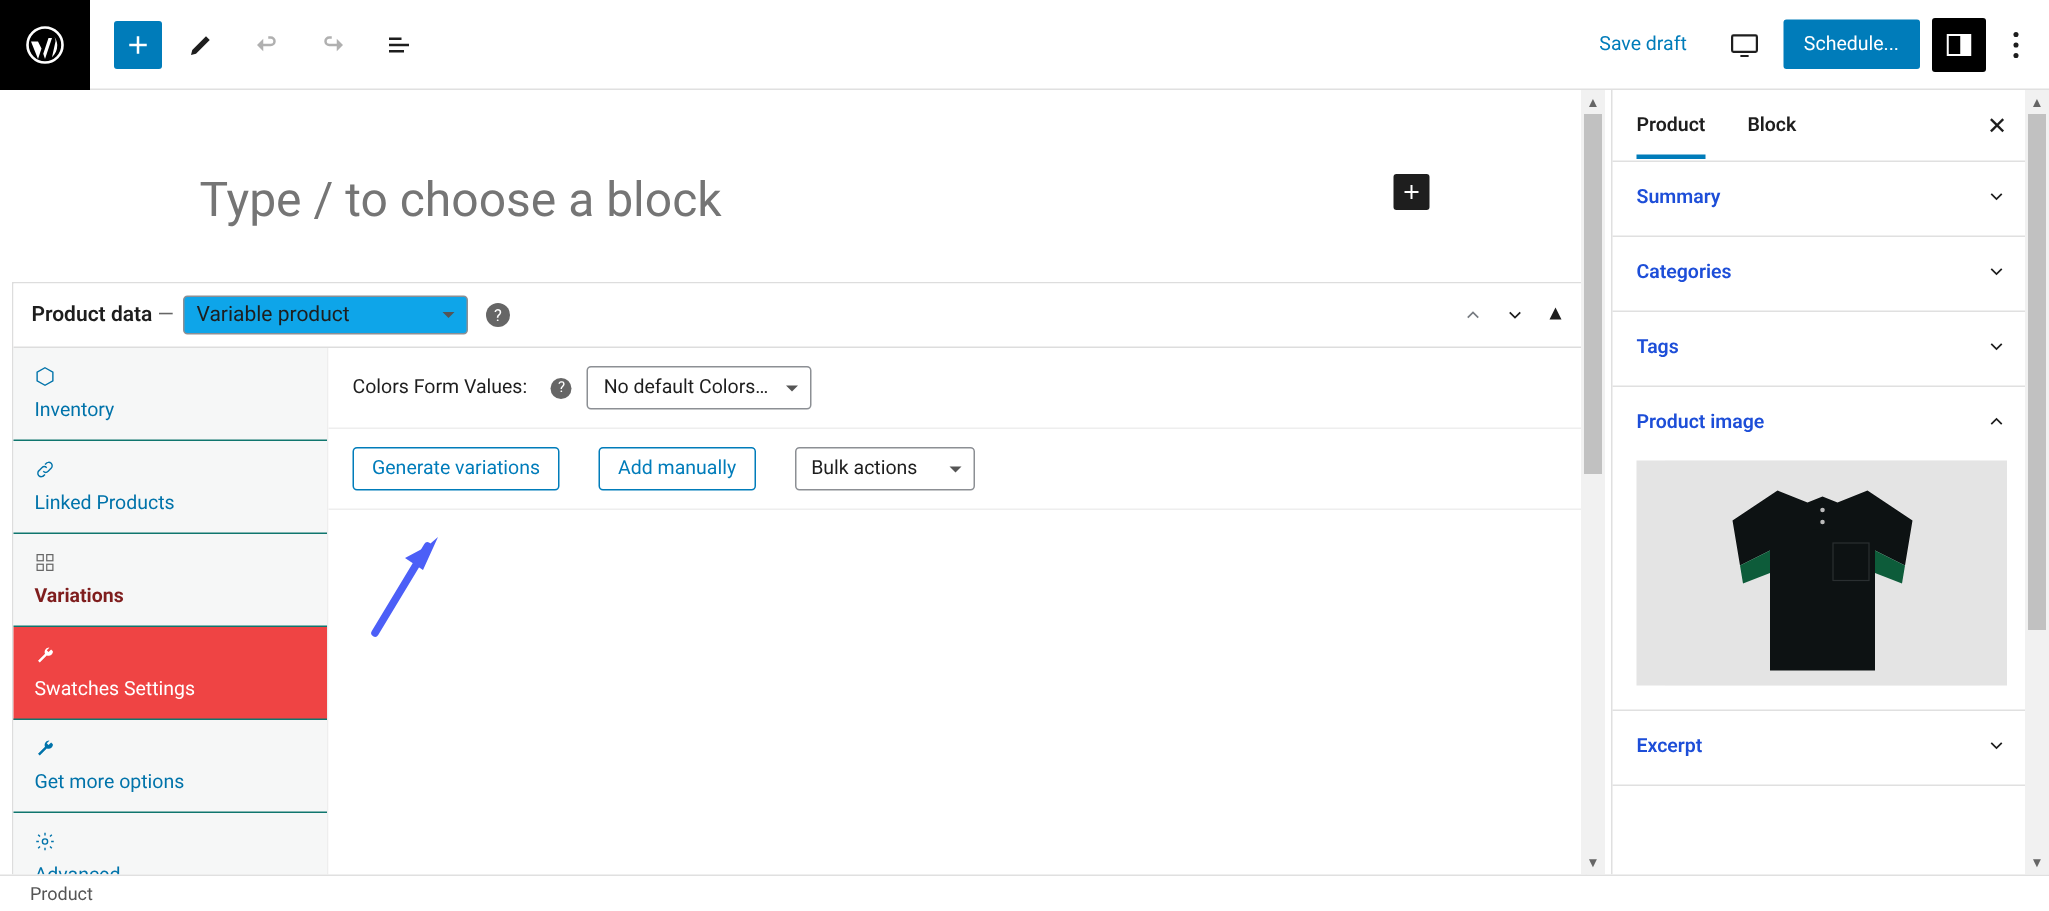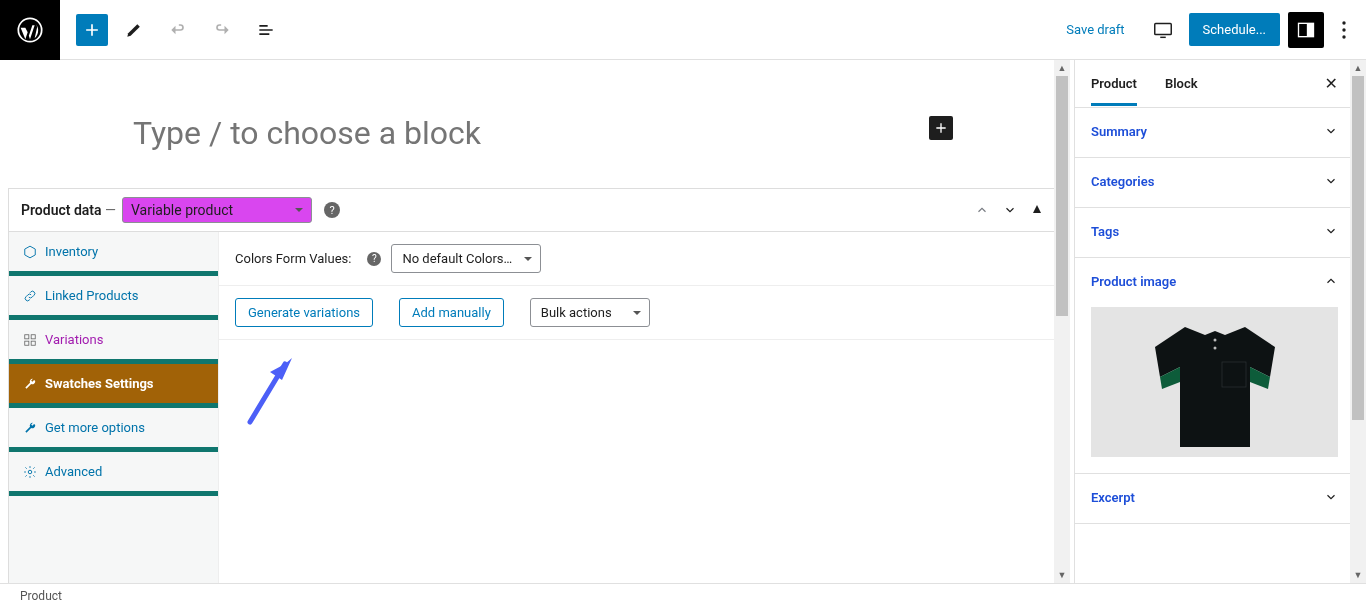--- a/index.html
+++ b/index.html
@@ -23,33 +23,33 @@
 .editor-canvas { position: absolute; top: 60px; left: 0; right: 300px; bottom: 24px; background: #fff; overflow: hidden; }
 .block-prompt { position: relative; max-width: 840px; margin: 0 auto; padding: 54px 20px 36px; }
 .block-prompt .placeholder { font-size: 32px; color: #757575; }
 .block-prompt .block-appender { position: absolute; right: 0; top: 56px; width: 24px; height: 24px; background: #1e1e1e; color: #fff; display: flex; align-items: center; justify-content: center; border-radius: 2px; cursor: pointer; }
 
 
 .metabox { border: 1px solid #ddd; background: #fff; margin: 0 8px; }
 .metabox-header { background: #fff; border-bottom: 1px solid #ddd; padding: 8px 12px; display: flex; align-items: center; gap: 6px; }
 .metabox-title { font-weight: 600; font-size: 14px; }
 .metabox-title .dash { color: #666; font-weight: 400; }
-.product-type-select { border: 1px solid #8c8f94; border-radius: 3px; padding: 4px 28px 4px 8px; font-size: 14px; background: #d946ef; position: relative; display: inline-flex; align-items: center; min-width: 190px; cursor: pointer; }
+.product-type-select { border: 1px solid #8c8f94; border-radius: 3px; padding: 4px 28px 4px 8px; font-size: 14px; background: #0ea5e9; position: relative; display: inline-flex; align-items: center; min-width: 190px; cursor: pointer; }
 .product-type-select::after { content: ""; position: absolute; right: 8px; top: 50%; border: 4px solid transparent; border-top-color: #555; transform: translateY(-2px); }
 .header-help { width: 16px; height: 16px; border-radius: 50%; background: #666; color: #fff; font-size: 11px; display: inline-flex; align-items: center; justify-content: center; margin-left: 6px; }
 .metabox-toggles { margin-left: auto; display: flex; gap: 14px; align-items: center; }
 .chev { width: 14px; height: 14px; display: inline-block; color: #787c82; cursor: pointer; }
 
 .metabox-body { display: flex; min-height: 380px; }
 .metabox-tabs { width: 210px; background: #f6f7f7; border-right: 1px solid #eee; }
-.metabox-tab { padding: 12px 14px; border-bottom: 5px solid #0f766e; display: flex; align-items: center; gap: 8px; color: #0073aa; font-size: 13px; cursor: pointer; }
+.metabox-tab { padding: 12px 14px; border-bottom: 1px solid #0f766e; display: flex; gap: 8px; color: #0073aa; font-size: 13px; cursor: pointer; flex-direction: column; }
 .metabox-tab .tab-icon { color: #0073aa; width: 14px; display: inline-flex; }
-.metabox-tab.dark { color: #a21caf; }
+.metabox-tab.dark { color: #7f1d1d; font-weight: bold; }
 .metabox-tab.dark .tab-icon { color: #666; }
-.metabox-tab.active { background: #a16207; color: #fff; font-weight: bold; }
+.metabox-tab.active { background: #ef4444; color: #fff; }
 .metabox-tab.active .tab-icon { color: #fff; }
 
 .metabox-panel { flex: 1; background: #fff; }
 .panel-row { border-bottom: 1px solid #eee; padding: 12px 16px; display: flex; align-items: center; gap: 10px; }
 .row-label { font-size: 13px; color: #1e1e1e; }
 .select-box { border: 1px solid #8c8f94; border-radius: 3px; padding: 6px 28px 6px 10px; font-size: 13px; background: #fff; position: relative; display: inline-flex; align-items: center; cursor: pointer; }
 .select-box::after { content: ""; position: absolute; right: 8px; top: 50%; border: 4px solid transparent; border-top-color: #555; transform: translateY(-2px); }
 .btn-outline-blue { border: 1px solid #007cba; color: #007cba; background: #fff; border-radius: 3px; padding: 6px 12px; font-size: 13px; cursor: pointer; }
 
 

